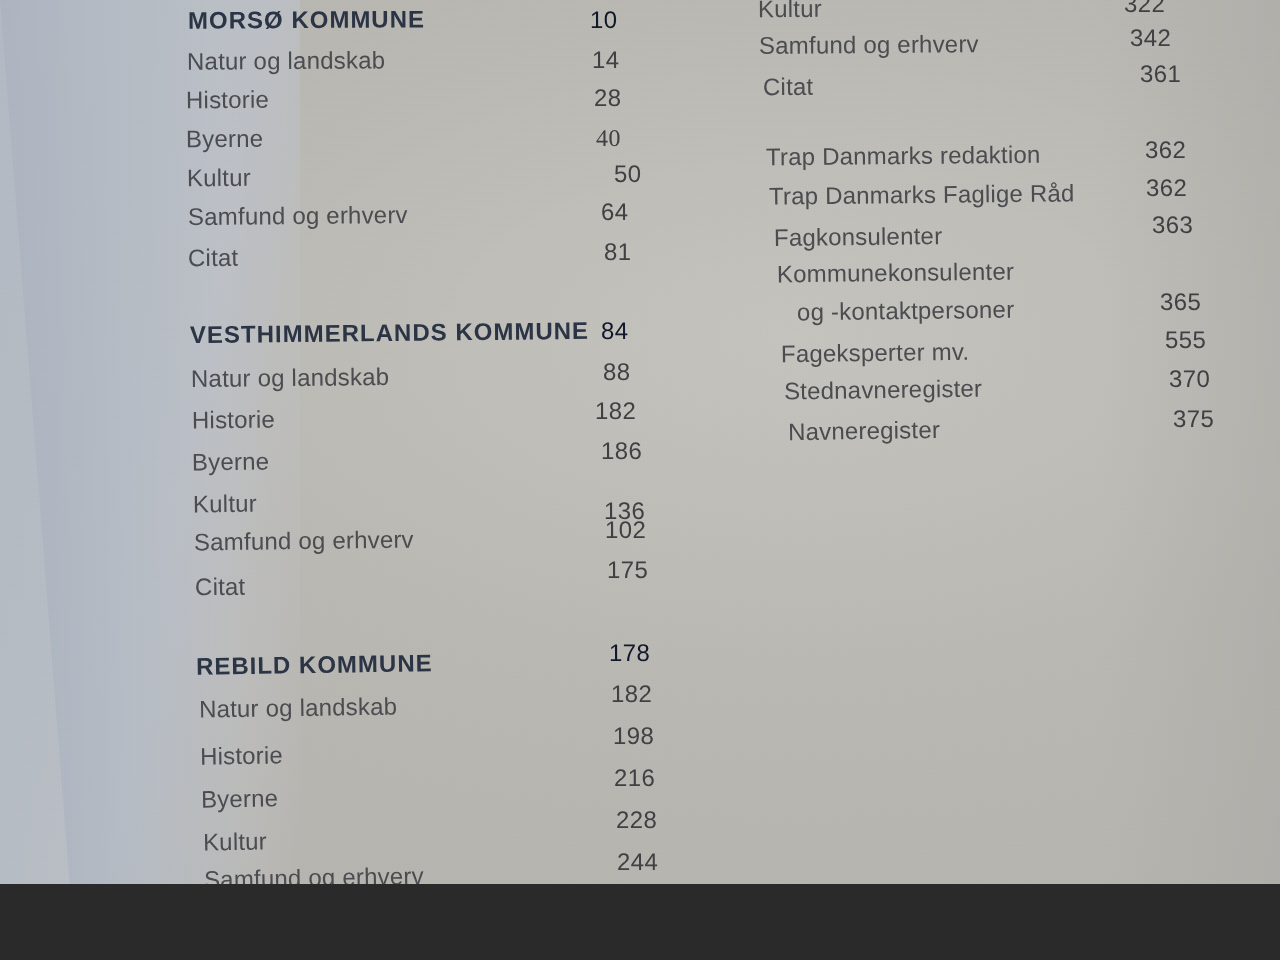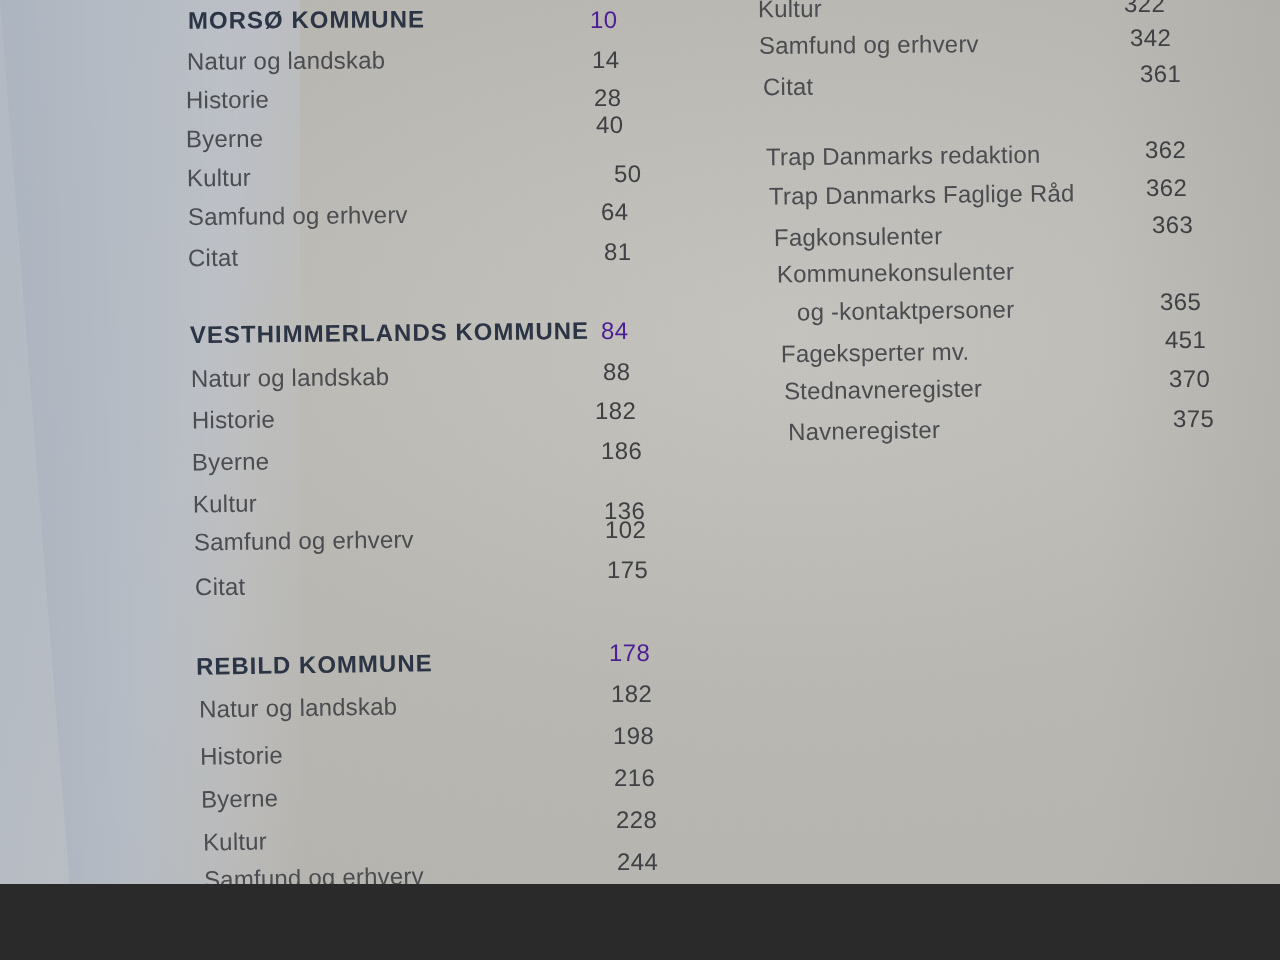--- a/index.html
+++ b/index.html
@@ -105,21 +105,21 @@
   }
   .toc-num {
     position: absolute;
     white-space: nowrap;
     color: #3f4043;
     font-size: 24px;
     font-weight: 400;
     letter-spacing: 0.4px;
     text-align: right;
   }
-  .toc-num.num-dark { color: #4c1d95; }
+  .toc-num.num-dark { color: #0f172a; }
 
   
   #col-left {
     position: absolute;
     left: 0; top: 0; width: 700px; height: 960px;
   }
   #col-right {
     position: absolute;
     left: 700px; top: 0; width: 580px; height: 960px;
   }
@@ -141,21 +141,21 @@
       <div class="toc-row heading" style="left:188px; top:6px; transform:rotate(-0.35deg);">MORSØ KOMMUNE</div>
       <div class="toc-num num-dark" style="left:590px; top:6px; transform:rotate(-0.3deg);">10</div>
 
       <div class="toc-row" style="left:187px; top:47px; transform:rotate(-0.4deg);">Natur og landskab</div>
       <div class="toc-num" style="left:592px; top:46px; transform:rotate(-0.3deg);">14</div>
 
       <div class="toc-row" style="left:186px; top:86px; transform:rotate(-0.45deg);">Historie</div>
       <div class="toc-num" style="left:594px; top:84px; transform:rotate(-0.3deg);">28</div>
 
       <div class="toc-row" style="left:186px; top:125px; transform:rotate(-0.5deg);">Byerne</div>
-      <div class="toc-num" style="left:596px; top:111px; transform:rotate(-0.3deg);">40</div>
+      <div class="toc-num" style="left:596px; top:125px; transform:rotate(-0.3deg);font-family:Liberation Serif, serif;">40</div>
 
       <div class="toc-row" style="left:187px; top:164px; transform:rotate(-0.5deg);">Kultur</div>
       <div class="toc-num" style="left:614px; top:160px; transform:rotate(-0.3deg);">50</div>
 
       <div class="toc-row" style="left:188px; top:202px; transform:rotate(-0.55deg);">Samfund og erhverv</div>
       <div class="toc-num" style="left:601px; top:198px; transform:rotate(-0.3deg);">64</div>
 
       <div class="toc-row" style="left:188px; top:244px; transform:rotate(-0.55deg);">Citat</div>
       <div class="toc-num" style="left:604px; top:238px; transform:rotate(-0.3deg);">81</div>
 
@@ -222,21 +222,21 @@
 
       <div class="toc-row" style="left:74px; top:223px; transform:rotate(-0.65deg);">Fagkonsulenter</div>
       <div class="toc-num" style="left:452px; top:211px; transform:rotate(-0.3deg);">363</div>
 
       <div class="toc-row" style="left:77px; top:259px; transform:rotate(-0.7deg);">Kommunekonsulenter</div>
 
       <div class="toc-row" style="left:97px; top:297px; transform:rotate(-0.75deg);">og -kontaktpersoner</div>
       <div class="toc-num" style="left:460px; top:288px; transform:rotate(-0.3deg);">365</div>
 
       <div class="toc-row" style="left:81px; top:339px; transform:rotate(-0.8deg);">Fageksperter mv.</div>
-      <div class="toc-num" style="left:465px; top:326px; transform:rotate(-0.3deg);">451</div>
+      <div class="toc-num" style="left:465px; top:326px; transform:rotate(-0.3deg);">555</div>
 
       <div class="toc-row" style="left:84px; top:376px; transform:rotate(-0.85deg);">Stednavneregister</div>
       <div class="toc-num" style="left:469px; top:365px; transform:rotate(-0.3deg);">370</div>
 
       <div class="toc-row" style="left:88px; top:417px; transform:rotate(-0.9deg);">Navneregister</div>
       <div class="toc-num" style="left:473px; top:405px; transform:rotate(-0.3deg);">375</div>
 
     </div>
 
   </div>

